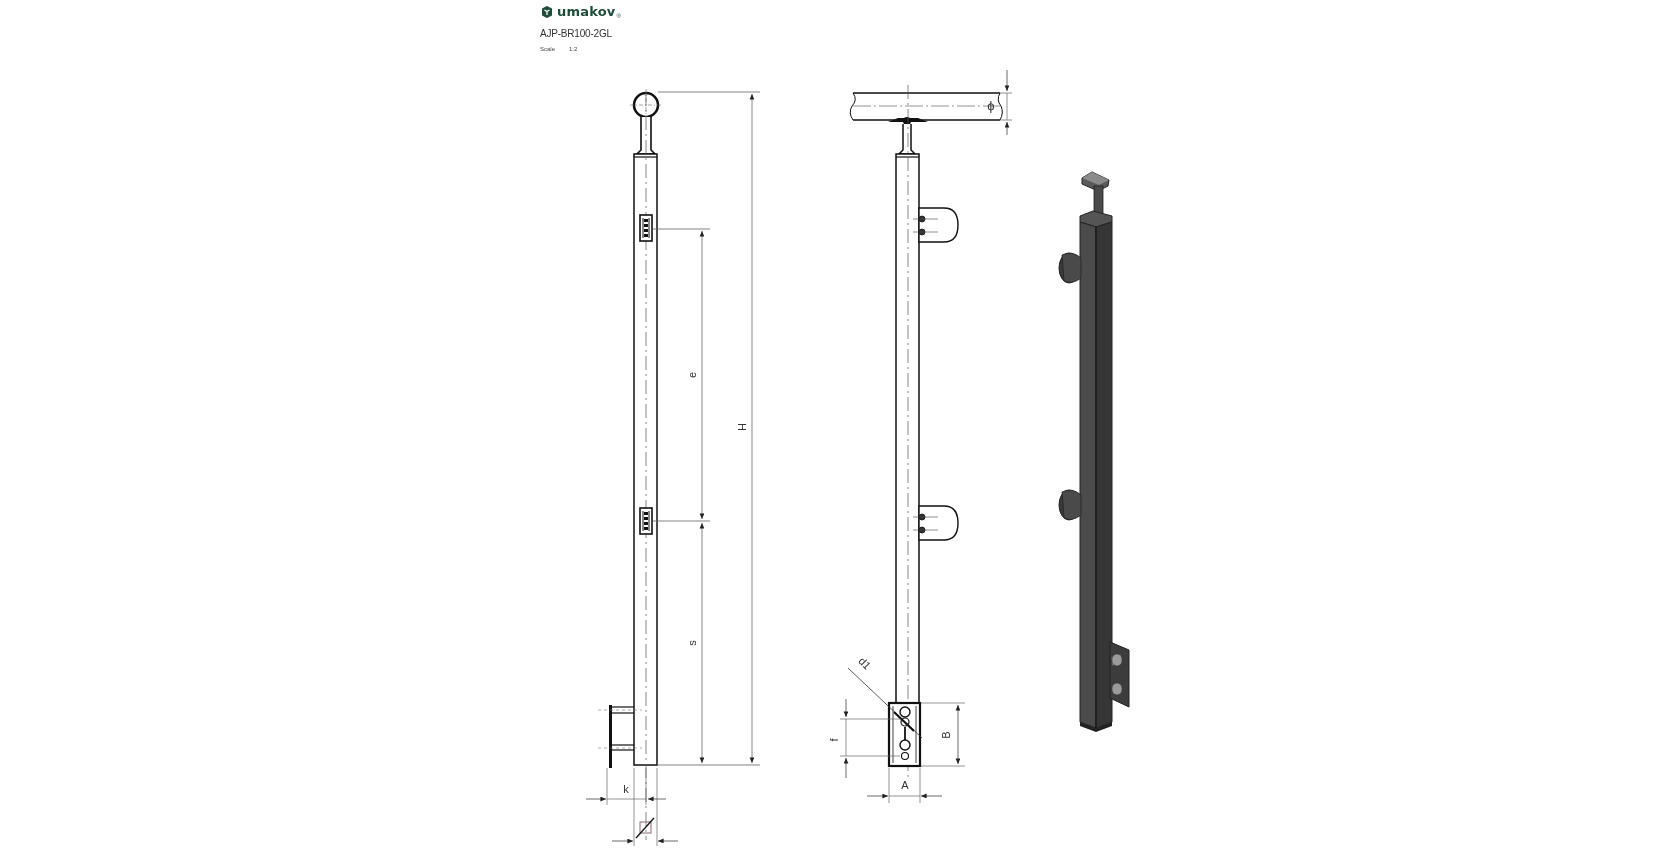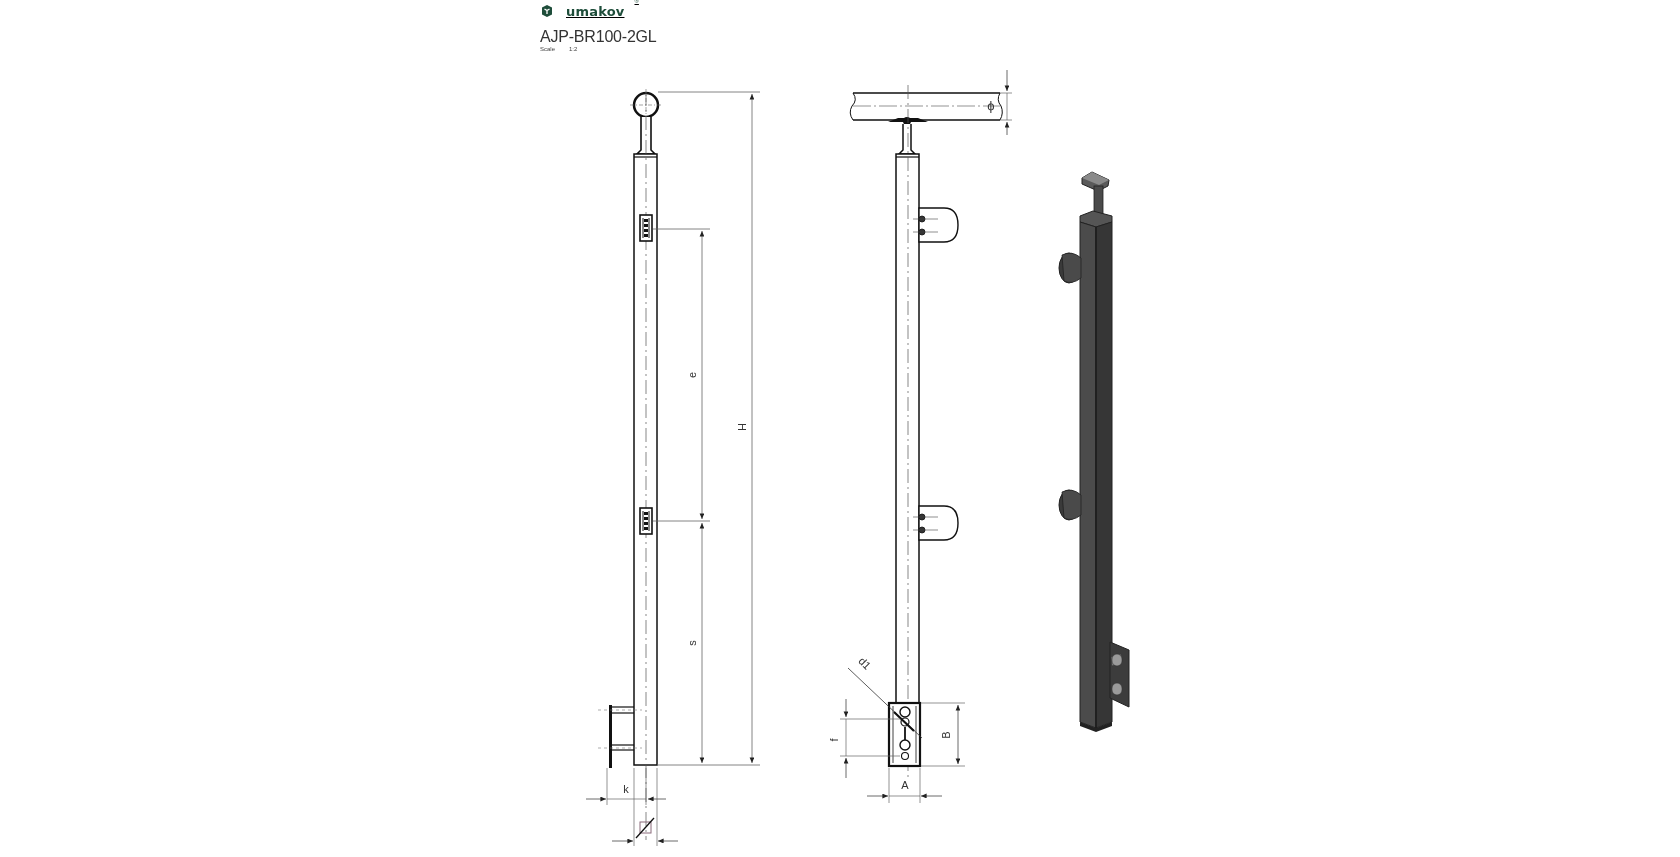--- a/index.html
+++ b/index.html
@@ -1,20 +1,20 @@
 <!DOCTYPE html>
 <html><head>
 <meta charset="utf-8">
 <style>
   html,body{margin:0;padding:0;background:#ffffff;}
   body{width:1680px;height:857px;position:relative;overflow:hidden;font-family:"Liberation Sans",sans-serif;}
   .header{position:absolute;left:540px;top:4px;}
-  .logo{display:flex;align-items:flex-start;gap:12px;text-decoration:underline;}
+  .logo{display:flex;align-items:flex-end;gap:3px;}
   .logo-text{font-family:"DejaVu Sans",sans-serif;font-weight:bold;font-size:13px;color:#1e4d3a;letter-spacing:0.2px;}
-  .code{position:absolute;left:540px;top:28px;font-size:16px;color:#333;letter-spacing:-0.2px;}
+  .code{position:absolute;left:540px;top:28px;font-size:10px;color:#333;letter-spacing:-0.2px;}
   .scale{position:absolute;left:540px;top:46px;font-size:6px;color:#444;}
   .scale span{margin-right:14px;}
   svg.drawing{position:absolute;left:0;top:0;}
   .lbl{font-family:"Liberation Sans",sans-serif;font-size:11px;fill:#333;}
 </style>
 </head>
 <body>
 
 <div class="header">
   <div class="logo">

